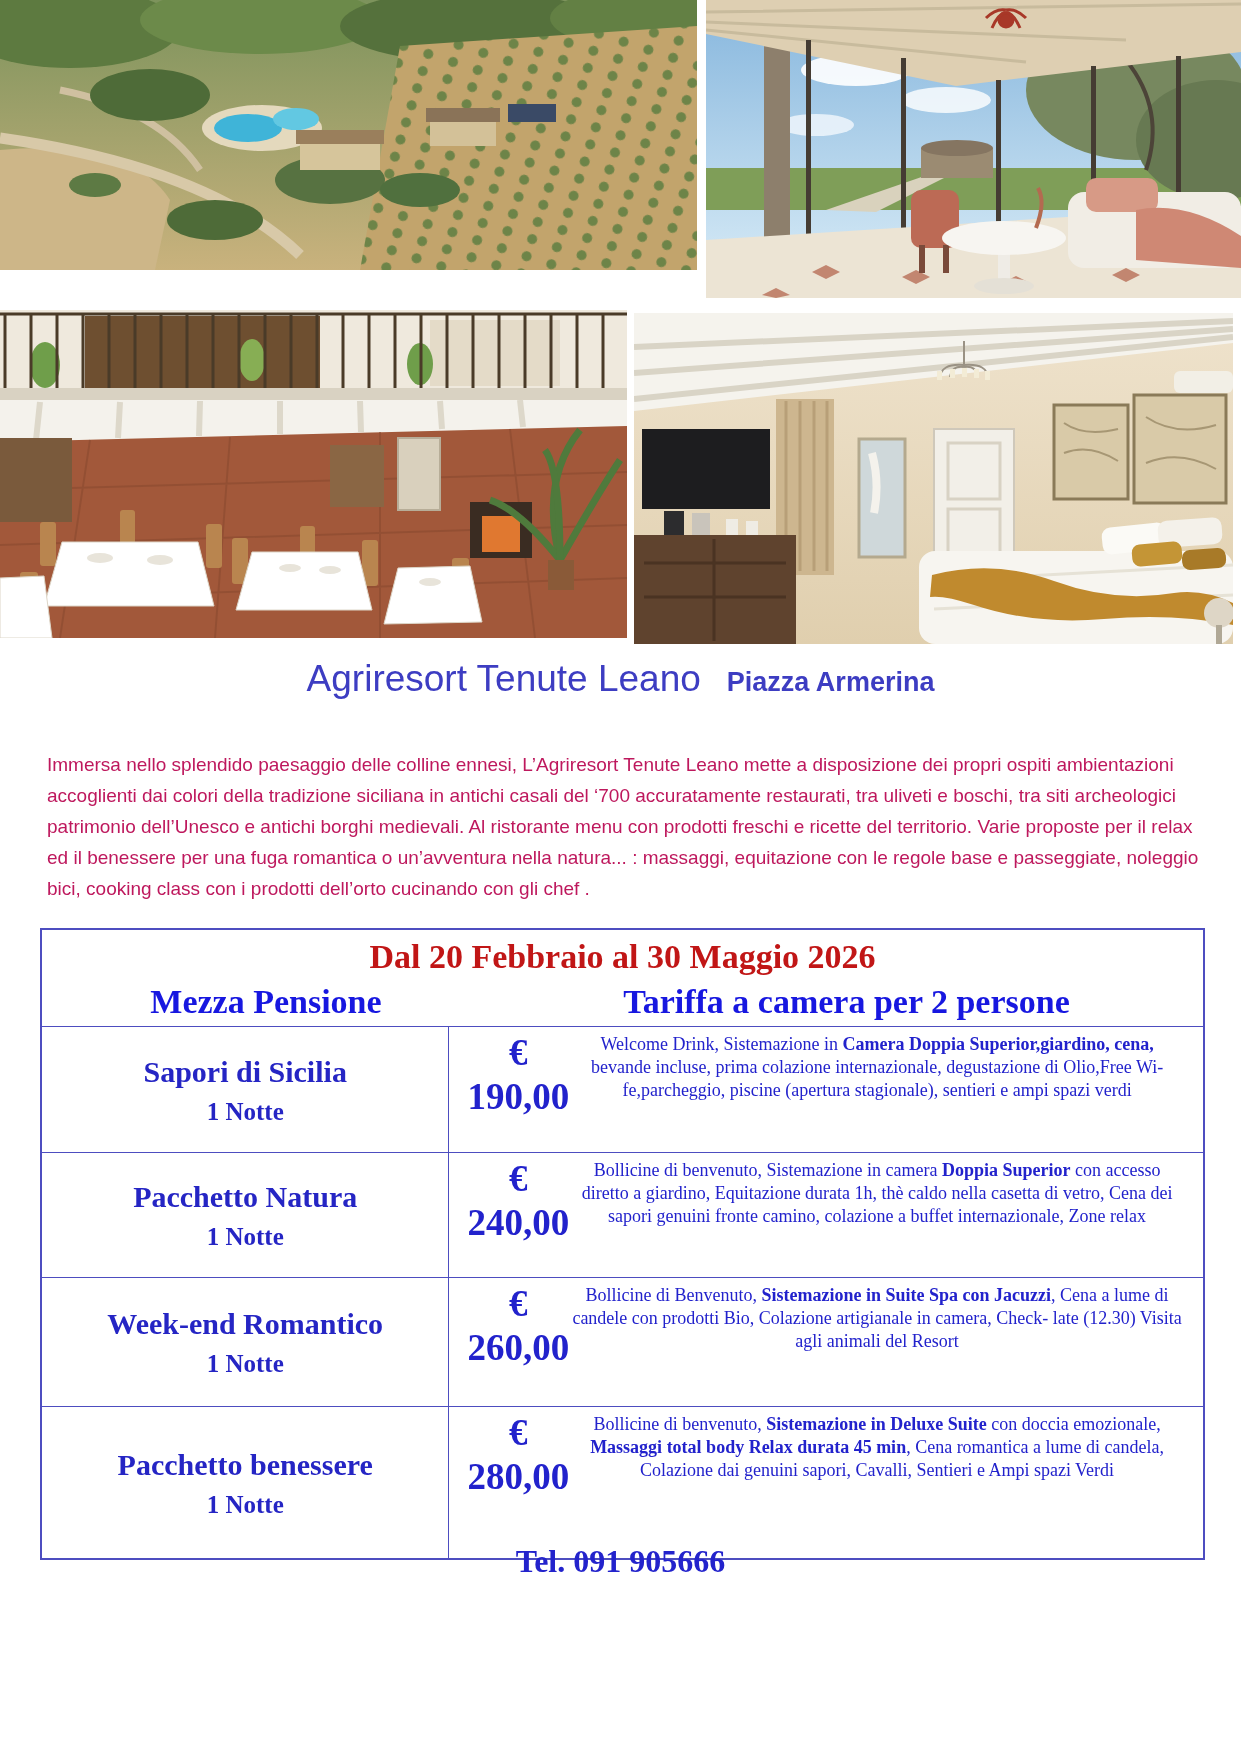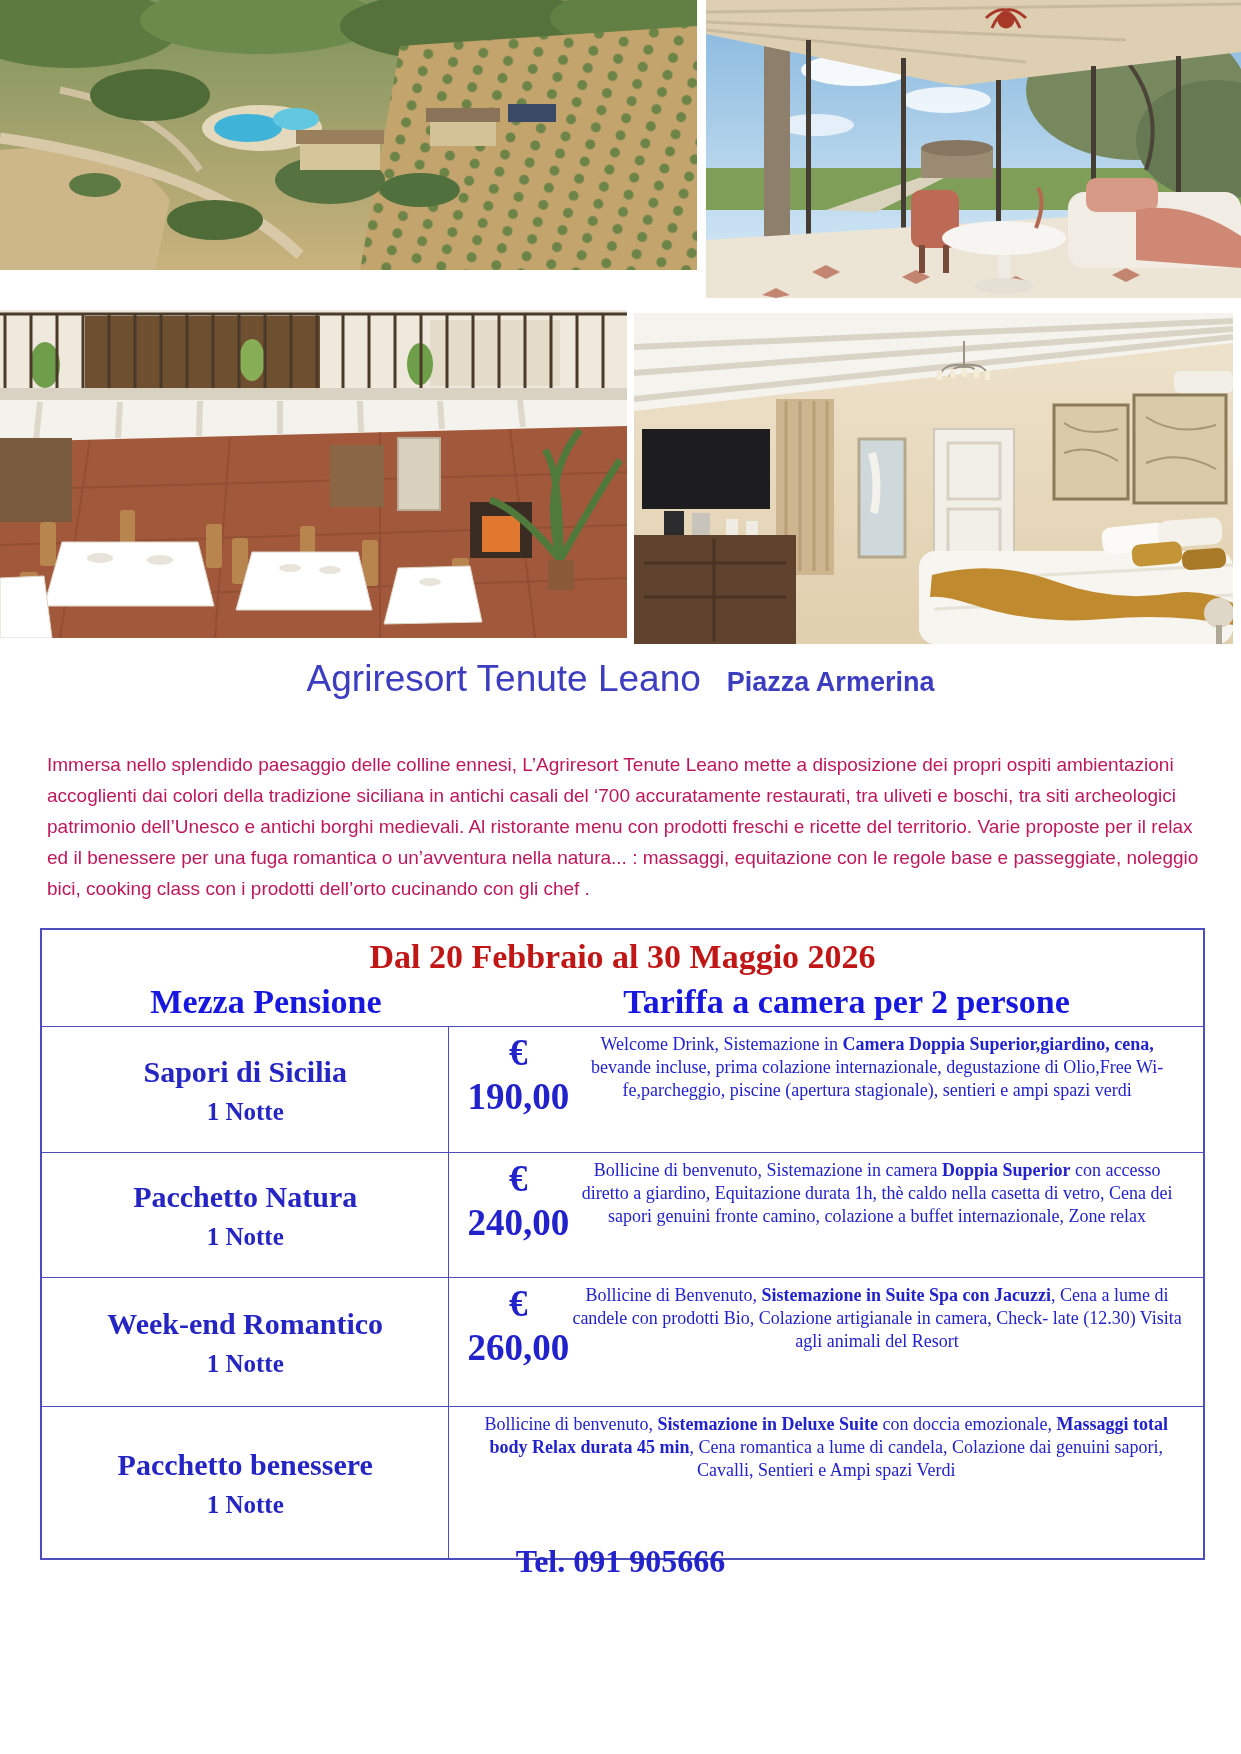--- a/index.html
+++ b/index.html
@@ -327,20 +327,21 @@
             <div class="price">€ 260,00</div>
             <div class="desc"><span>Bollicine di Benvenuto, </span><b>Sistemazione in Suite Spa con Jacuzzi</b><span>, Cena a lume di candele con prodotti Bio, Colazione artigianale in camera, Check- late (12.30) Visita agli animali del Resort</span></div>
           </div>
         </div>
         <div class="trow r4">
           <div class="tleft">
             <div class="pkg-name">Pacchetto benessere</div>
             <div class="pkg-dur">1 Notte</div>
           </div>
           <div class="tright">
+            <div class="price">€ 280,00</div>
             <div class="desc"><span>Bollicine di benvenuto, </span><b>Sistemazione in Deluxe Suite</b><span> con doccia emozionale, </span><b>Massaggi total body Relax durata 45 min</b><span>, Cena romantica a lume di candela, Colazione dai genuini sapori, Cavalli, Sentieri e Ampi spazi Verdi</span></div>
           </div>
         </div>
       </div>
   </div>
 
   <div class="footer">
     <div class="tel">Tel. 091 905666</div>
   </div>
 

